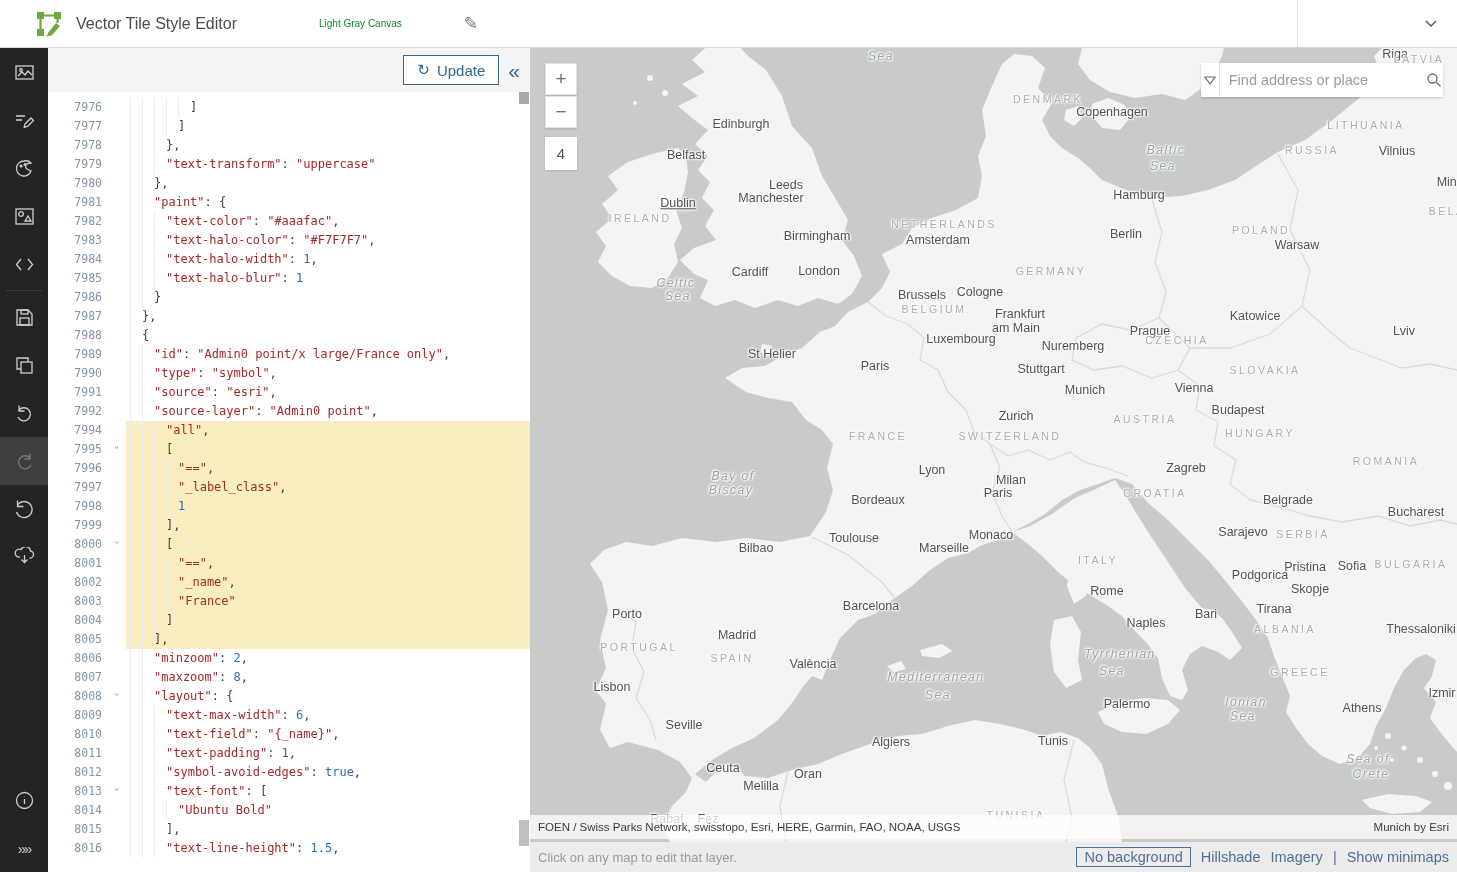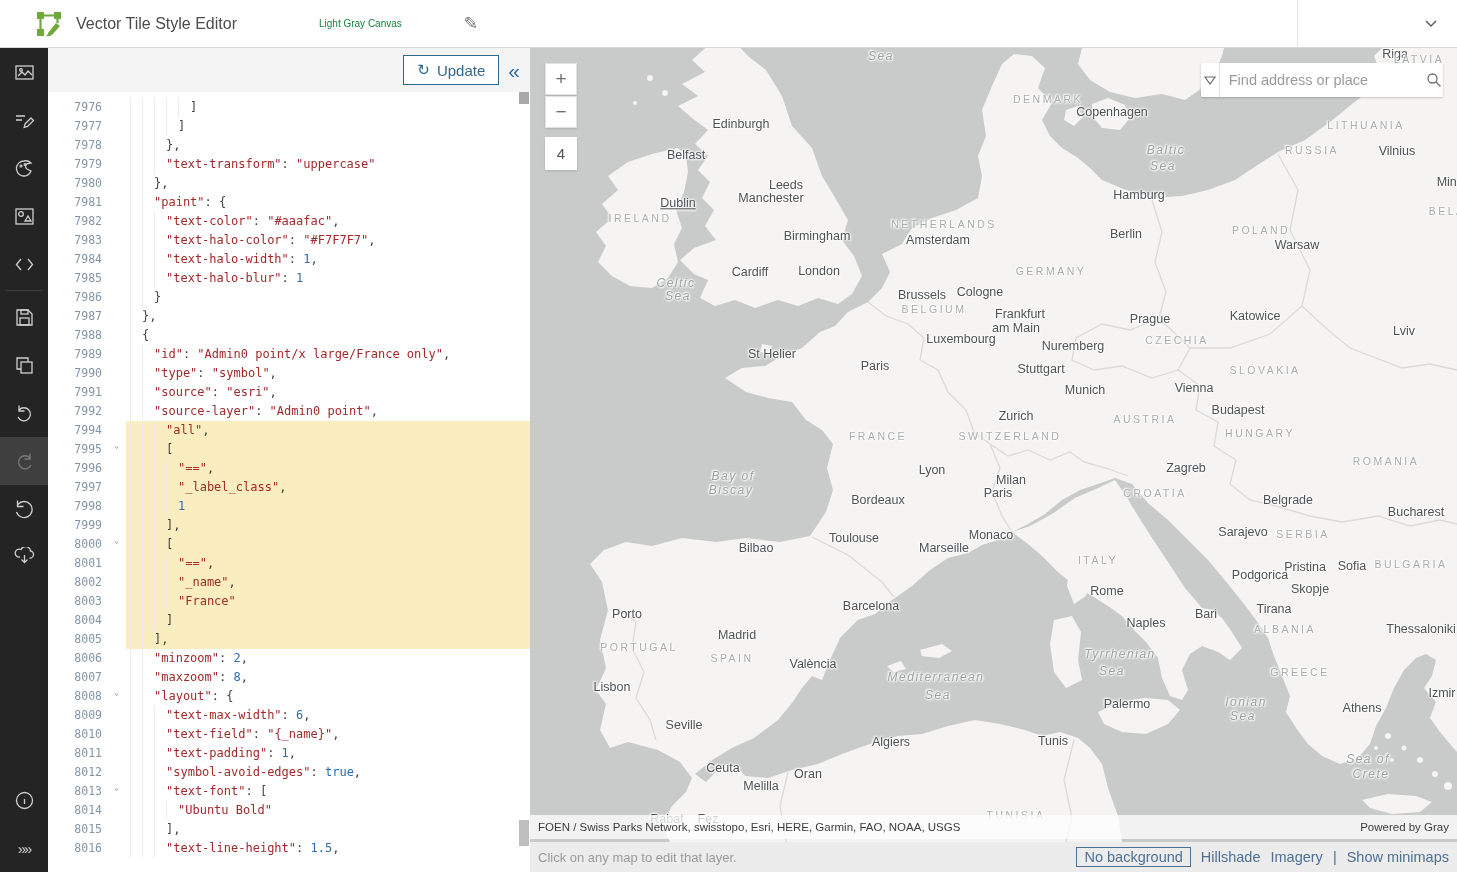--- a/index.html
+++ b/index.html
@@ -367,21 +367,21 @@
         <span class="map-label ml-c" style="left: 220px; top: 225px;">Cardiff</span>
         <span class="map-label ml-c" style="left: 289px; top: 224px;">London</span>
         <span class="map-label ml-C" style="left: 521px; top: 224px;">GERMANY</span>
         <span class="map-label ml-s" style="left: 146px; top: 236px;">Celtic</span>
         <span class="map-label ml-s" style="left: 148px; top: 249px;">Sea</span>
         <span class="map-label ml-c" style="left: 392px; top: 248px;">Brussels</span>
         <span class="map-label ml-c" style="left: 450px; top: 245px;">Cologne</span>
         <span class="map-label ml-C" style="left: 404px; top: 262px;">BELGIUM</span>
         <span class="map-label ml-c" style="left: 490px; top: 267px;">Frankfurt</span>
         <span class="map-label ml-c" style="left: 486px; top: 281px;">am Main</span>
-        <span class="map-label ml-c" style="left: 620px; top: 272px; text-align: right;">Prague</span>
+        <span class="map-label ml-c" style="left: 620px; top: 284px; text-align: right;">Prague</span>
         <span class="map-label ml-c" style="left: 725px; top: 269px;">Katowice</span>
         <span class="map-label ml-c" style="left: 874px; top: 284px;">Lviv</span>
         <span class="map-label ml-c" style="left: 242px; top: 307px; text-align: center;">St Helier</span>
         <span class="map-label ml-c" style="left: 431px; top: 292px;">Luxembourg</span>
         <span class="map-label ml-c" style="left: 543px; top: 299px;">Nuremberg</span>
         <span class="map-label ml-C" style="left: 647px; top: 293px;">CZECHIA</span>
         <span class="map-label ml-c" style="left: 345px; top: 319px;">Paris</span>
         <span class="map-label ml-c" style="left: 511px; top: 322px;">Stuttgart</span>
         <span class="map-label ml-C" style="left: 735px; top: 323px;">SLOVAKIA</span>
         <span class="map-label ml-c" style="left: 555px; top: 343px;">Munich</span>
@@ -467,21 +467,21 @@
       <div class="sb-go">
         <svg width="16" height="16" viewBox="0 0 16 16">
           <circle cx="6.5" cy="6.5" r="4.5" fill="none" stroke="#6e6e6e" stroke-width="1.3"></circle>
           <line x1="10" y1="10" x2="14.5" y2="14.5" stroke="#6e6e6e" stroke-width="1.3"></line>
         </svg>
       </div>
     </div>
 
     <div class="attribution">
       <span>FOEN / Swiss Parks Network, swisstopo, Esri, HERE, Garmin, FAO, NOAA, USGS</span>
-      <span>Powered by Gray</span>
+      <span>Munich by Esri</span>
     </div>
   </div>
 
   <div class="footer">
     <span class="f-hint">Click on any map to edit that layer.</span>
     <span class="f-opts" id="footerOpts">
         <span class="f-opt boxed">No background</span>
         <span class="f-opt">Hillshade</span>
         <span class="f-opt">Imagery</span>
         <span class="f-sep">|</span>

